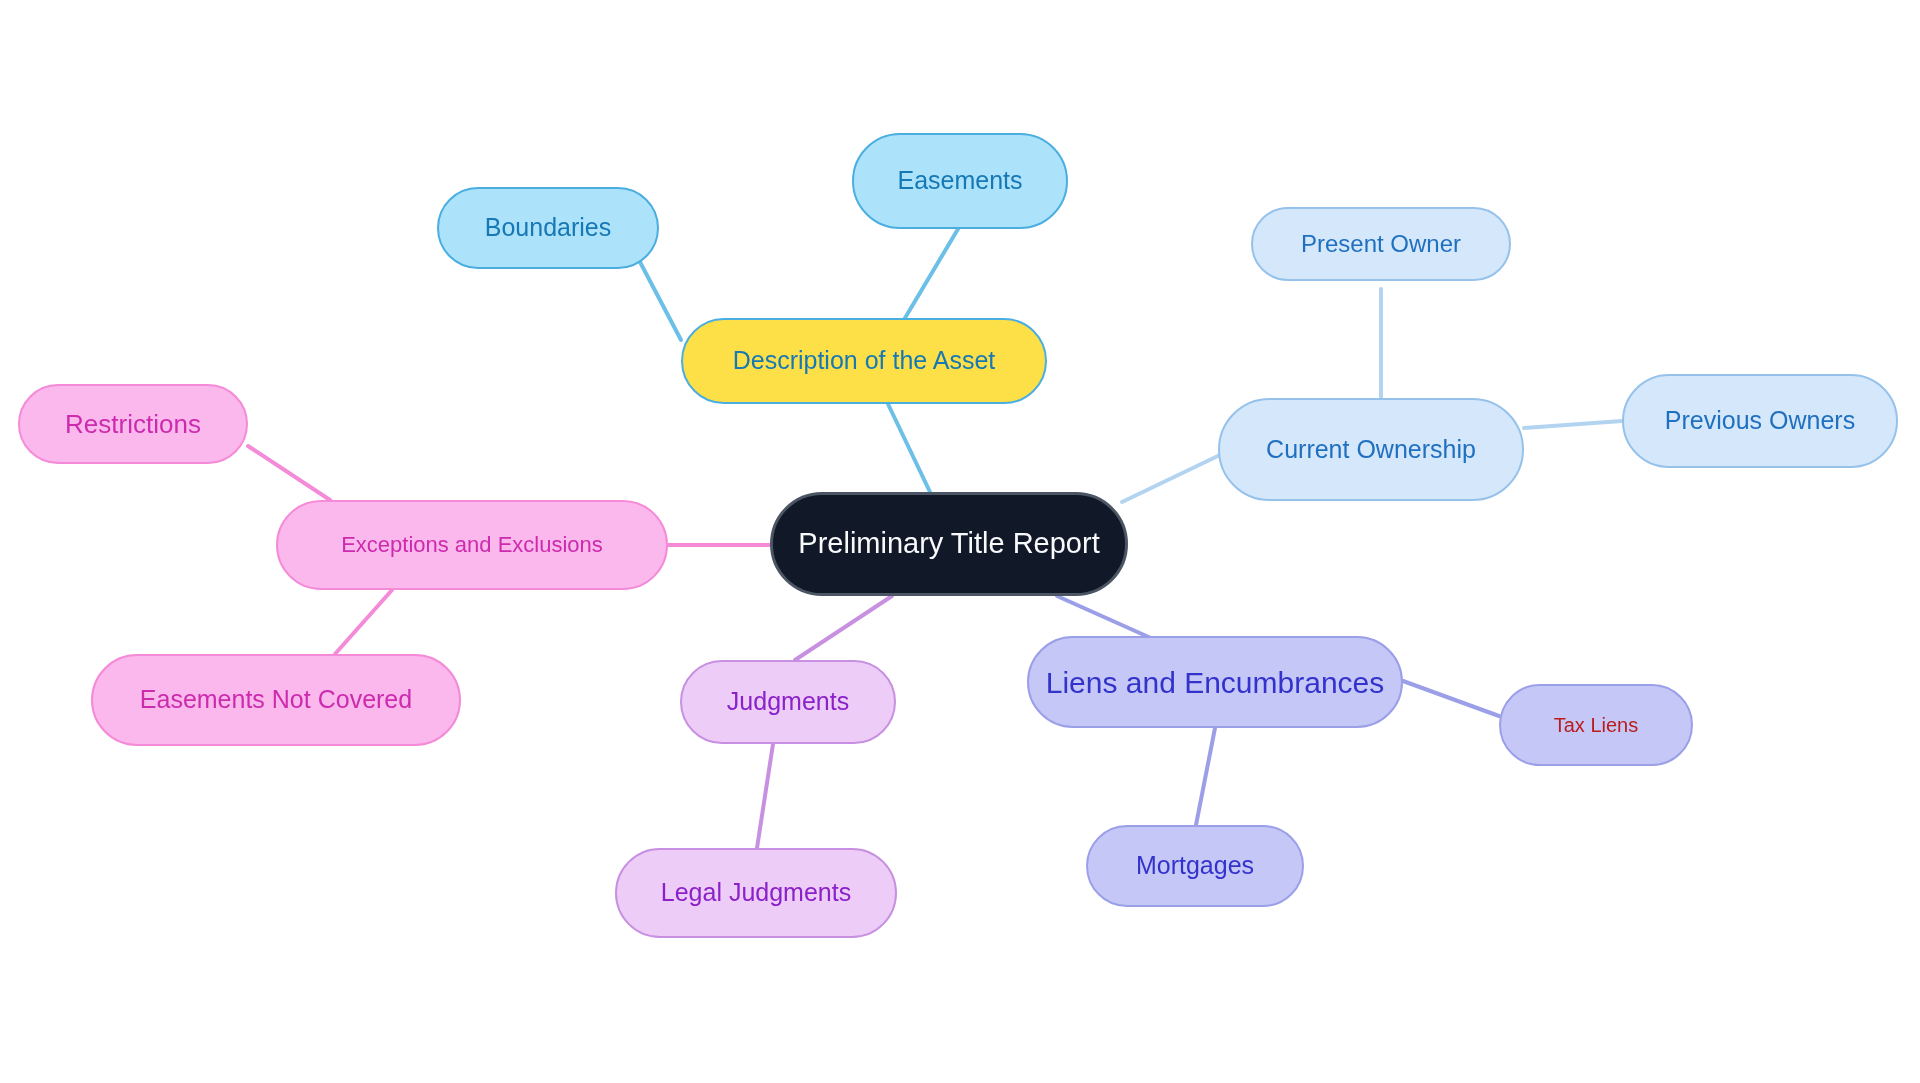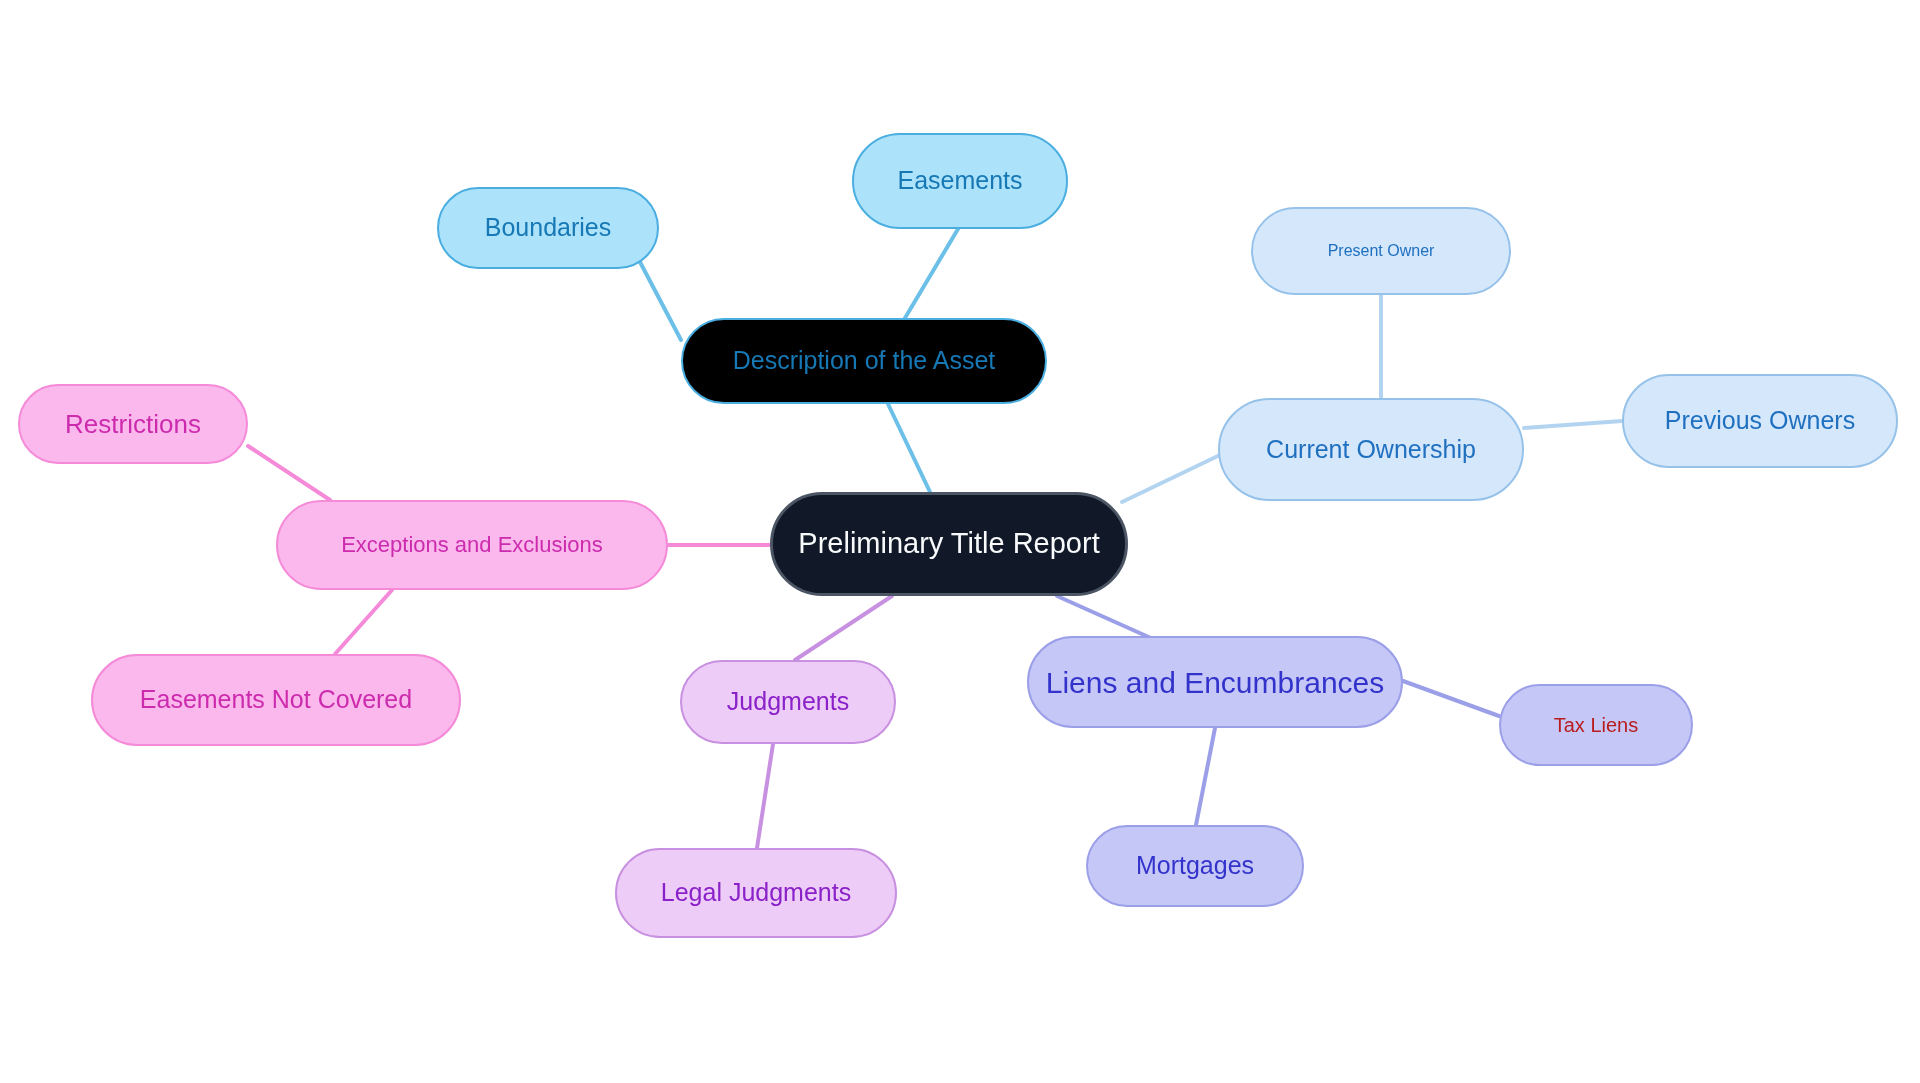--- a/index.html
+++ b/index.html
@@ -62,33 +62,33 @@
       <line x1="892" y1="596" x2="795" y2="660" stroke="#c890e0" stroke-width="4" stroke-linecap="round"></line>
       <line x1="773" y1="744" x2="757" y2="848" stroke="#c890e0" stroke-width="4" stroke-linecap="round"></line>
       <line x1="770" y1="545" x2="668" y2="545" stroke="#f48ad8" stroke-width="4" stroke-linecap="round"></line>
       <line x1="330" y1="500" x2="248" y2="446" stroke="#f48ad8" stroke-width="4" stroke-linecap="round"></line>
       <line x1="392" y1="590" x2="335" y2="654" stroke="#f48ad8" stroke-width="4" stroke-linecap="round"></line>
     </svg>
   <div id="node-layer">
       <div class="node root" style="left: 770px; top: 492px; width: 358px; height: 104px; background: rgb(17, 24, 39); border-color: rgb(75, 85, 99); color: rgb(248, 250, 252); font-size: 29px;">
         <span class="node-label">Preliminary Title Report</span>
       </div>
-      <div class="node" style="left: 681px; top: 318px; width: 366px; height: 86px; background: #000000; border-color: rgb(74, 174, 224); color: rgb(22, 120, 180); font-size: 25px;">
+      <div class="node" style="left: 681px; top: 318px; width: 366px; height: 86px; background: #fde047; border-color: rgb(74, 174, 224); color: rgb(22, 120, 180); font-size: 25px;">
         <span class="node-label">Description of the Asset</span>
       </div>
       <div class="node" style="left: 437px; top: 187px; width: 222px; height: 82px; background: rgb(173, 226, 251); border-color: rgb(74, 174, 224); color: rgb(22, 120, 180); font-size: 25px;">
         <span class="node-label">Boundaries</span>
       </div>
       <div class="node" style="left: 852px; top: 133px; width: 216px; height: 96px; background: rgb(173, 226, 251); border-color: rgb(74, 174, 224); color: rgb(22, 120, 180); font-size: 25px;">
         <span class="node-label">Easements</span>
       </div>
       <div class="node" style="left: 1218px; top: 398px; width: 306px; height: 103px; background: rgb(212, 231, 251); border-color: rgb(150, 194, 234); color: rgb(32, 112, 192); font-size: 25px;">
         <span class="node-label">Current Ownership</span>
       </div>
-      <div class="node" style="left: 1251px; top: 207px; width: 260px; height: 88px; background: rgb(212, 231, 251); border-color: rgb(150, 194, 234); color: rgb(32, 112, 192); font-size: 16px;">
+      <div class="node" style="left: 1251px; top: 207px; width: 260px; height: 74px; background: rgb(212, 231, 251); border-color: rgb(150, 194, 234); color: rgb(32, 112, 192); font-size: 24px;">
         <span class="node-label">Present Owner</span>
       </div>
       <div class="node" style="left: 1622px; top: 374px; width: 276px; height: 94px; background: rgb(212, 231, 251); border-color: rgb(150, 194, 234); color: rgb(32, 112, 192); font-size: 25px;">
         <span class="node-label">Previous Owners</span>
       </div>
       <div class="node" style="left: 1027px; top: 636px; width: 376px; height: 92px; background: rgb(197, 200, 247); border-color: rgb(155, 159, 232); color: rgb(51, 51, 204); font-size: 30px;">
         <span class="node-label">Liens and Encumbrances</span>
       </div>
       <div class="node" style="left: 1499px; top: 684px; width: 194px; height: 82px; background: rgb(197, 200, 247); border-color: rgb(155, 159, 232); color: #b91c1c; font-size: 20px;">
         <span class="node-label">Tax Liens</span>

